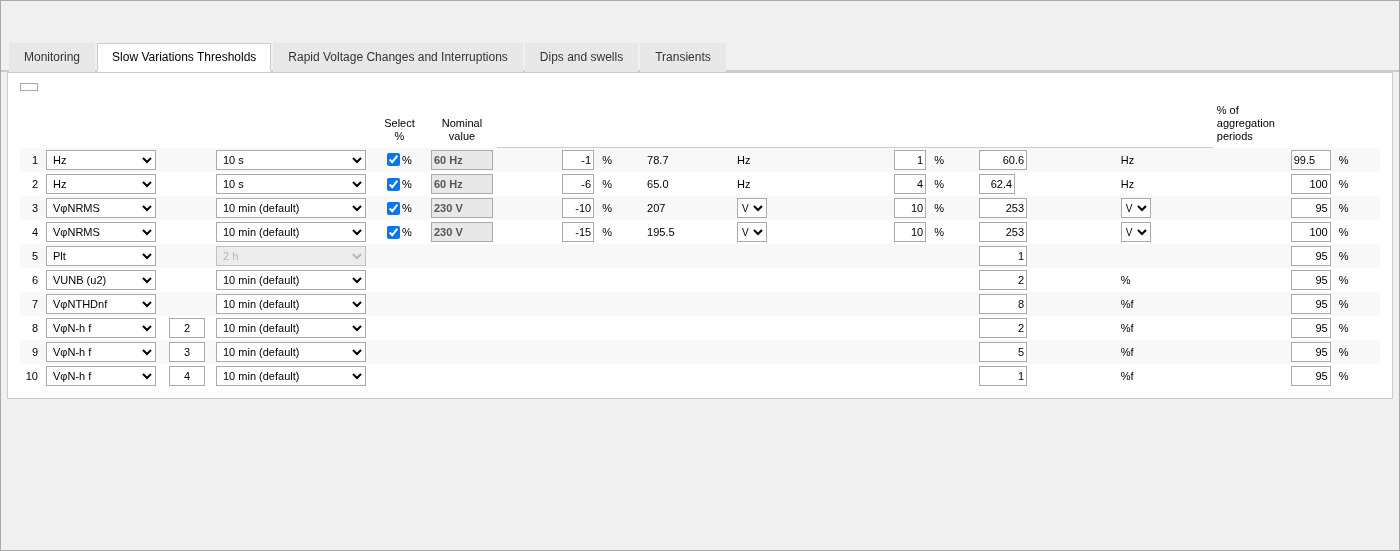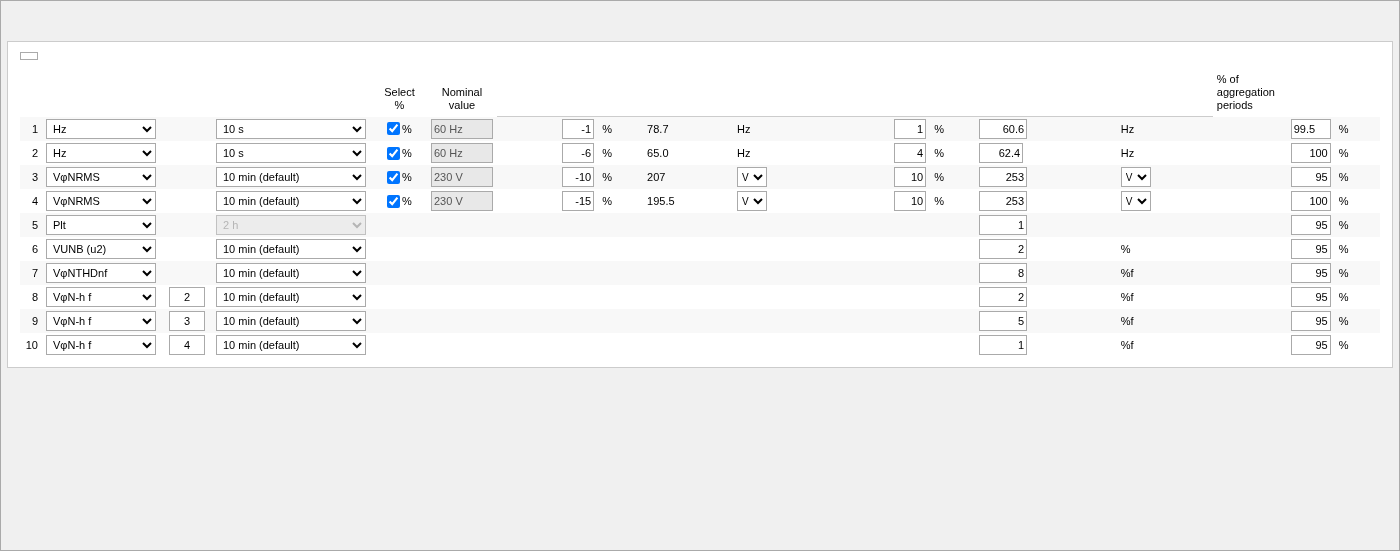--- a/index.html
+++ b/index.html
@@ -125,35 +125,43 @@
       gap: 2px;
     }
     input[type="checkbox"] {
       width: 13px;
       height: 13px;
     }
     td.center { text-align: center; }
     td.right { text-align: right; }
     .qty-select { width: 110px; }
     .agg-select { width: 150px; }
-    .nom-input { width: 60px; }
+    .nom-input { width: 60px; font-weight: bold; }
     .val-input { width: 48px; }
     .pct-input { width: 32px; }
     .aggpct-input { width: 40px; }
     .harm-input { width: 36px; text-align: center; }
   </style>
 </head>
 <body>
 
 <div class="dialog">
   <div class="title-bar">
     <span class="title-text"></span>
     <button class="close-btn"></button>
   </div>
 
+  <div class="tabs">
+
+  <div class="tab">Monitoring</div>
+      <div class="tab active">Slow Variations Thresholds</div>
+      <div class="tab">Rapid Voltage Changes and Interruptions</div>
+      <div class="tab">Dips and swells</div>
+      <div class="tab">Transients</div>
+    </div>
 
   <div class="content">
     <div class="system-label"></div>
 
     <table>
       <thead>
         <tr>
           <th class="col-num"></th>
           <th class="col-qty"></th>
           <th class="col-harm"><span></span></th>
@@ -243,21 +251,21 @@
       <span>65.0</span>
     </td>
     <td>
       Hz
     </td>
             <td class="right">
       <input type="text" class="pct-input" value="4" style="width: 32px; text-align: right;">
     </td>
     <td>%</td>
     <td>
-      <input type="text" class="val-input" value="62.4" style="width: 44px; text-align: right;">
+      <input type="text" class="val-input" value="62.4" style="width: 36px; text-align: right;">
     </td>
     <td>
       Hz
     </td>
             <td class="right">
     <input type="text" class="aggpct-input" value="100" style="width: 40px; text-align: right;">
   </td>
   <td>%</td>
           </tr>
           <tr style="background: rgb(248, 248, 248);">

